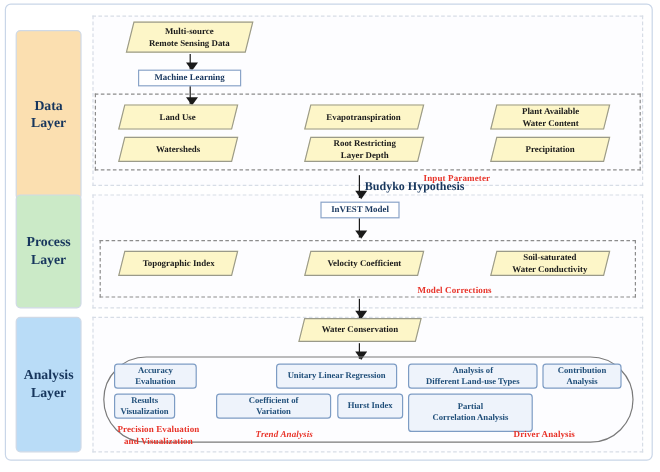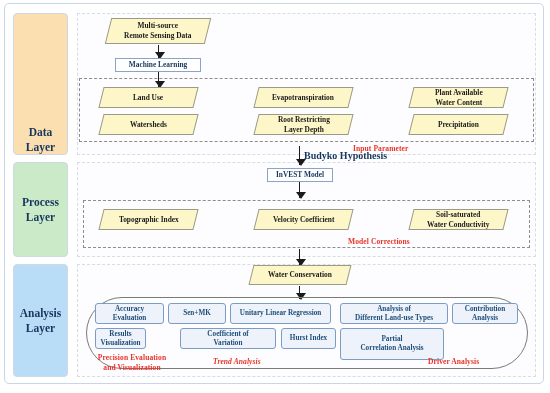--- a/index.html
+++ b/index.html
@@ -26,21 +26,21 @@
     border-radius:4px;
     display:flex;align-items:center;justify-content:center;
     text-align:center;
     color:#17365d;
     font-weight:bold;
     font-size:11.5px;
     line-height:1.25;
     box-sizing:border-box;
   }
   .layer-chip span{display:block;}
-  #chip-data{left:13px;top:13px;width:55px;height:142px;background:#fbdfb0;align-items:flex-end;}
+  #chip-data{left:13px;top:25px;width:55px;height:142px;background:#fbdfb0;}
   #chip-process{left:13px;top:162px;width:55px;height:95px;background:#cbeac7;}
   #chip-analysis{left:13px;top:264px;width:55px;height:113px;background:#b9dcf7;}
 
   
   .panel{
     position:absolute;
     border:1px dashed #d7dde6;
     background:#fdfdff;
     box-sizing:border-box;
   }
@@ -252,23 +252,20 @@
   <div class="arrow" style="left:299px;top:286px;height:13px;"></div>
 
   <div class="capsule"></div>
 
   <div class="abox" style="left:95px;top:303px;width:69px;height:21px;">
     <span>
       <span>Accuracy</span><br>
       <span>Evaluation</span>
     </span>
   </div>
-  <div class="abox" style="left:168px;top:303px;width:58px;height:21px;">
-    <span><span>Sen+MK</span></span>
-  </div>
   <div class="abox" style="left:230px;top:303px;width:101px;height:21px;">
     <span><span>Unitary Linear Regression</span></span>
   </div>
   <div class="abox" style="left:340px;top:303px;width:108px;height:21px;">
     <span>
       <span>Analysis of</span><br>
       <span>Different Land-use Types</span>
     </span>
   </div>
   <div class="abox" style="left:452px;top:303px;width:66px;height:21px;">

